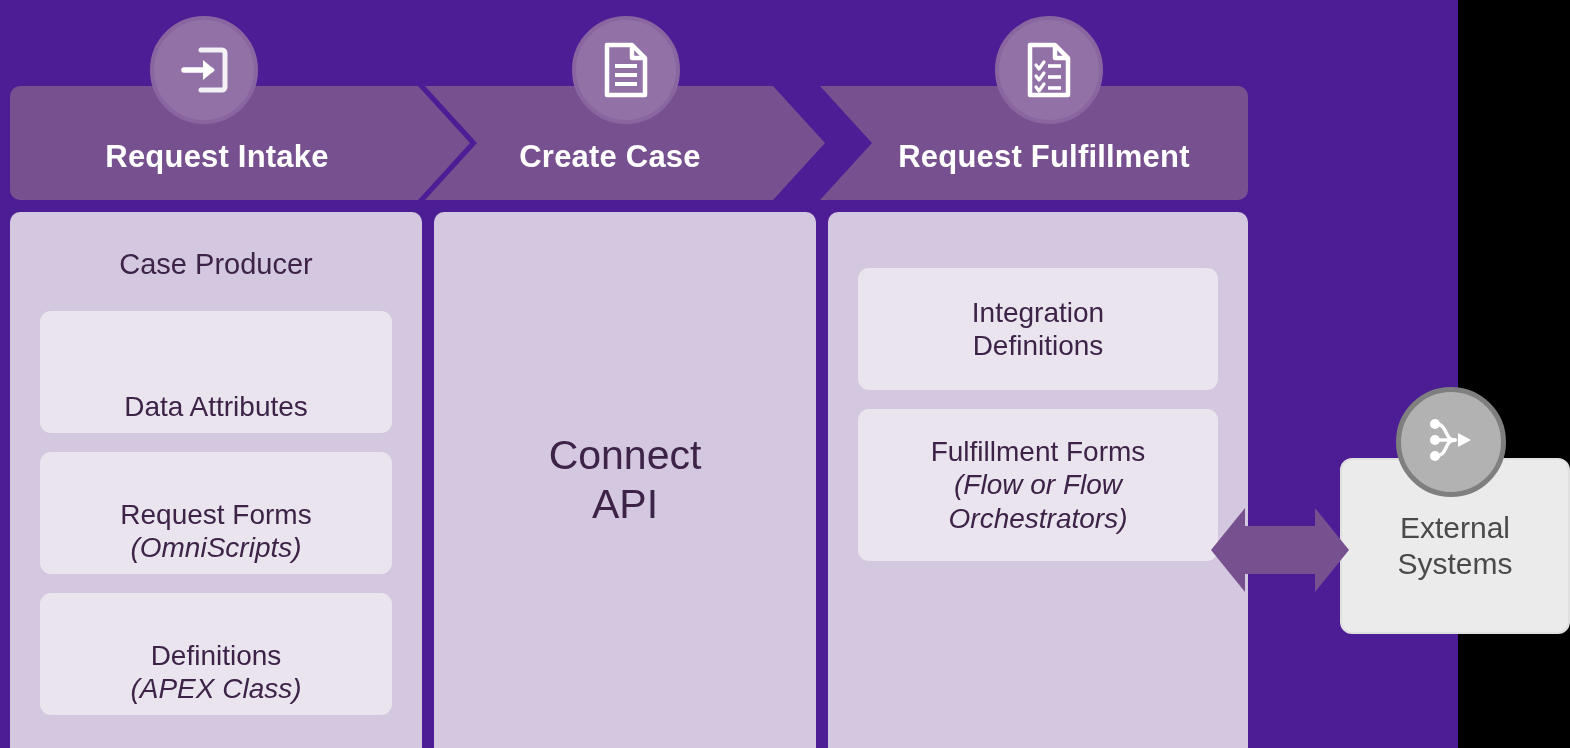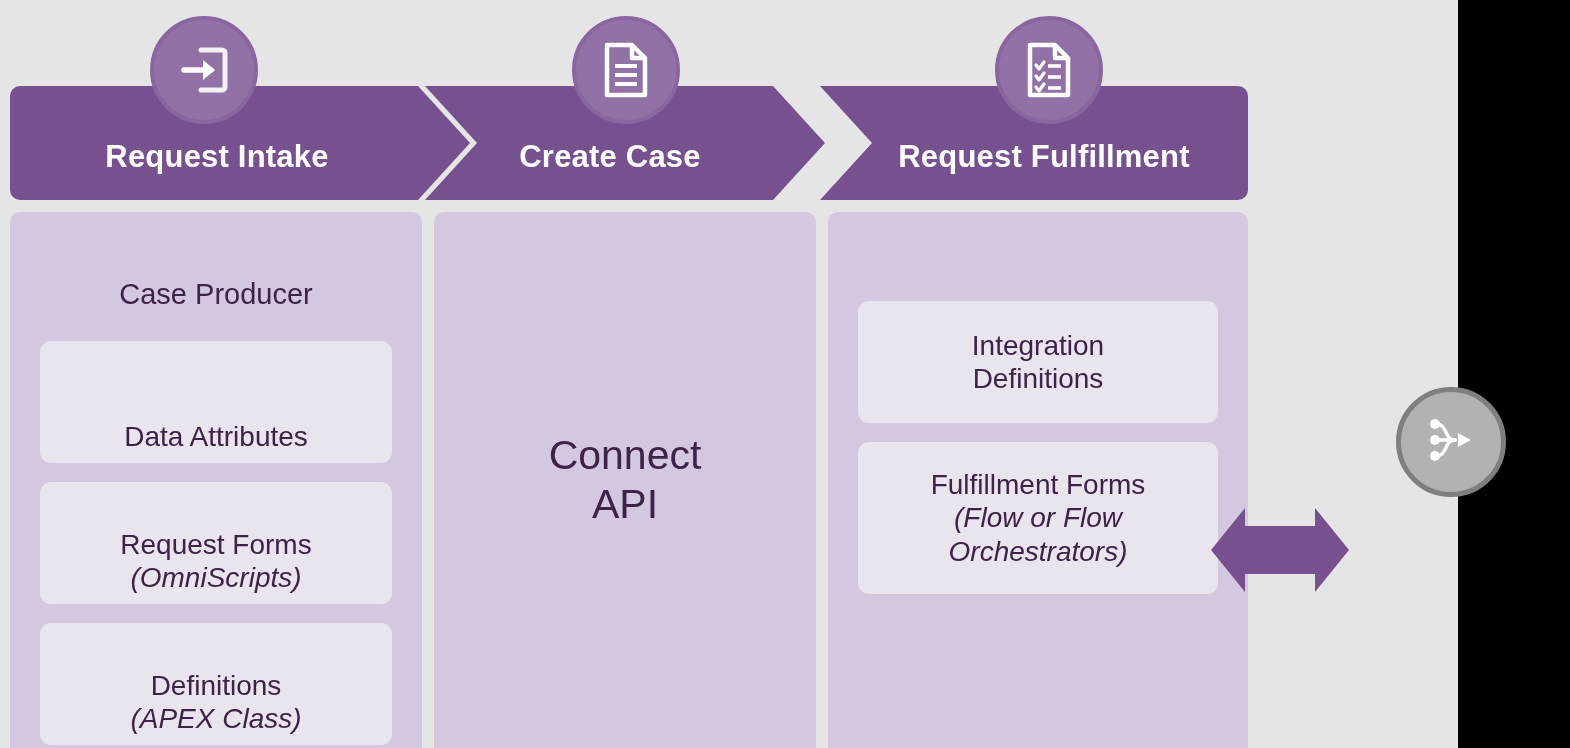--- a/index.html
+++ b/index.html
@@ -10,21 +10,21 @@
   body {
     width: 1570px;
     height: 748px;
     overflow: hidden;
     font-family: "Liberation Sans", sans-serif;
   }
   #stage {
     position: relative;
     width: 1458px;
     height: 748px;
-    background: #e5e5e5;
+    background: #4c1d95;
     text-decoration: underline;
   }
 
   
   .chev {
     position: absolute;
     background: #77518f;
     color: #ffffff;
     font-weight: bold;
     display: flex;
@@ -119,21 +119,21 @@
     padding: 0 30px;
   }
   #col-1 { left: 10px;  width: 412px; }
   #col-2 { left: 434px; width: 382px; }
   #col-3 { left: 828px; width: 420px; }
 
   .col-heading {
     text-align: center;
     color: #3d2348;
     font-size: 29px;
-    padding-top: 66px;
+    padding-top: 36px;
     padding-bottom: 30px;
     line-height: 1.15;
   }
 
   .card {
     background: #eae4ee;
     border-radius: 11px;
     color: #3d2348;
     font-size: 28px;
     line-height: 1.18;
@@ -158,21 +158,21 @@
     position: absolute;
     left: 0;
     right: 0;
     top: 50%;
     transform: translateY(-50%);
     text-align: center;
     color: #3d2348;
     font-size: 41px;
     line-height: 1.2;
   }
-  #col-3 .stack { padding-top: 89px; }
+  #col-3 .stack { padding-top: 56px; }
 
   
   #dbl-arrow {
     position: absolute;
     left: 1211px;
     top: 508px;
     width: 138px;
     height: 84px;
     background: #77518f;
     -webkit-clip-path: polygon(0 50%, 34px 0, 34px 18px, 104px 18px, 104px 0, 138px 50%, 104px 100%, 104px 66px, 34px 66px, 34px 100%);
@@ -284,20 +284,26 @@
       <div class="card c2">
         <div>Fulfillment Forms</div>
         <div class="sub">(Flow or Flow</div>
         <div class="sub">Orchestrators)</div>
       </div>
     </div>
   </div>
 
   <div id="dbl-arrow"></div>
 
+  <div id="ext-box">
+    <div>
+      <div>External</div>
+      <div>Systems</div>
+    </div>
+  </div>
 
   <div id="badge-ext">
     <span>
       <svg width="58" height="58" viewBox="0 0 58 58">
         <path d="M14 13 C26 13 22 29 33 29" fill="none" stroke="#ffffff" stroke-width="3.4" stroke-linecap="round"></path>
         <path d="M14 29 H33" fill="none" stroke="#ffffff" stroke-width="3.4" stroke-linecap="round"></path>
         <path d="M14 45 C26 45 22 29 33 29" fill="none" stroke="#ffffff" stroke-width="3.4" stroke-linecap="round"></path>
         <circle cx="13" cy="13" r="5" fill="#ffffff"></circle>
         <circle cx="13" cy="29" r="5" fill="#ffffff"></circle>
         <circle cx="13" cy="45" r="5" fill="#ffffff"></circle>

